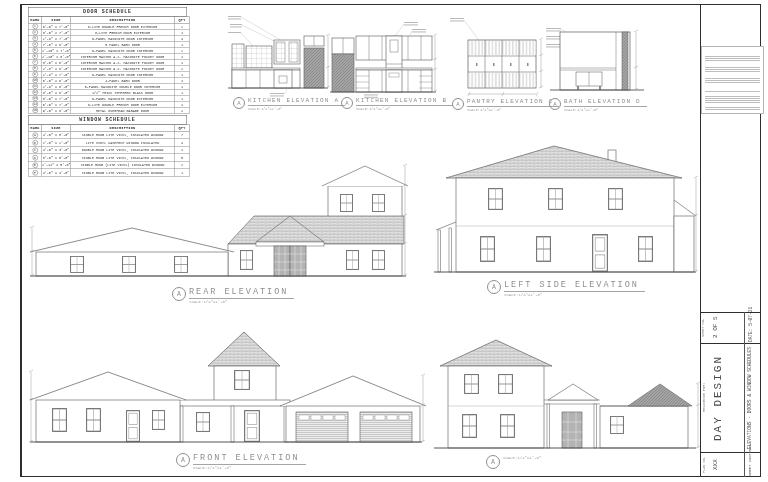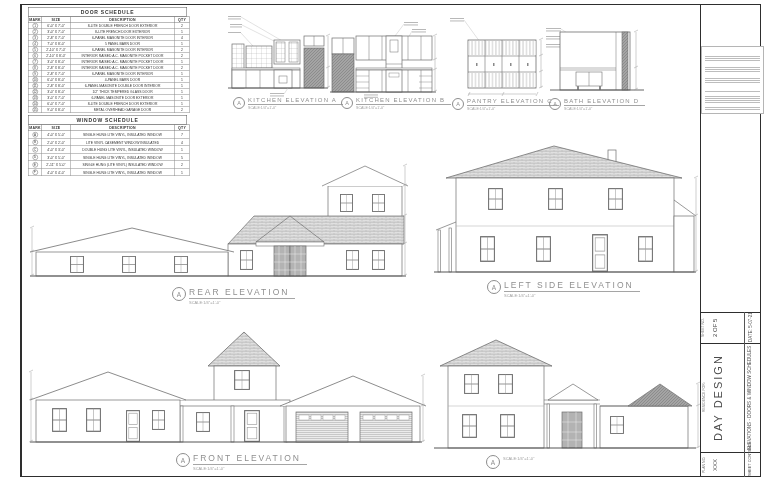--- a/index.html
+++ b/index.html
@@ -1,17 +1,17 @@
 <!DOCTYPE html>
 <html><head>
 <meta charset="utf-8">
 <style>
   html,body{margin:0;padding:0;background:#ffffff;}
   .sheet{position:relative;width:768px;height:482px;background:#fff;overflow:hidden;
-         font-family:Liberation Sans, sans-serif;color:#444;}
+         font-family:Liberation Mono, monospace;color:#444;}
   .frame{position:absolute;left:20px;top:4px;width:741px;height:473px;
          border:1px solid #2e2e2e;border-left-width:2px;box-sizing:border-box;}
   .tbline-v{position:absolute;width:1px;background:#2e2e2e;}
   .tbline-h{position:absolute;height:1px;background:#2e2e2e;}
   .subline-v{position:absolute;width:1px;background:#555;}
 
   
   .sched{position:absolute;transform:scale(0.5);transform-origin:0 0;}
   .sttl{width:316px;border:1px solid #555;text-align:center;font-size:10px;font-weight:bold;
         letter-spacing:1.5px;color:#333;padding:3px 0;background:#fff;}

